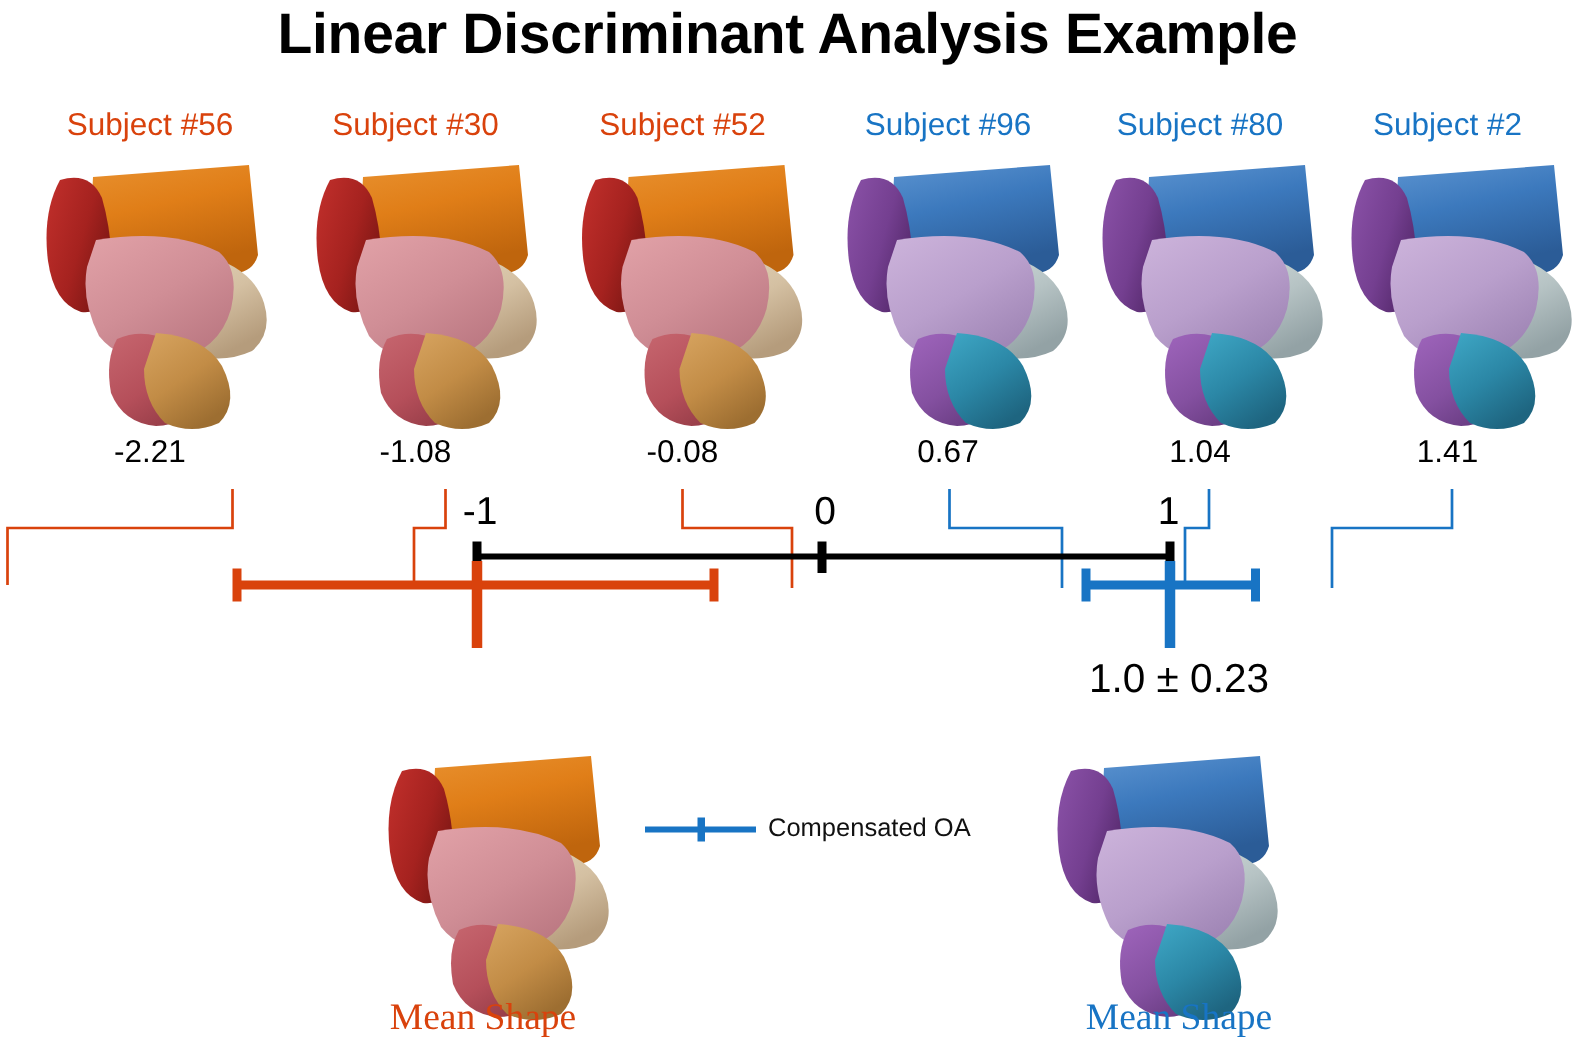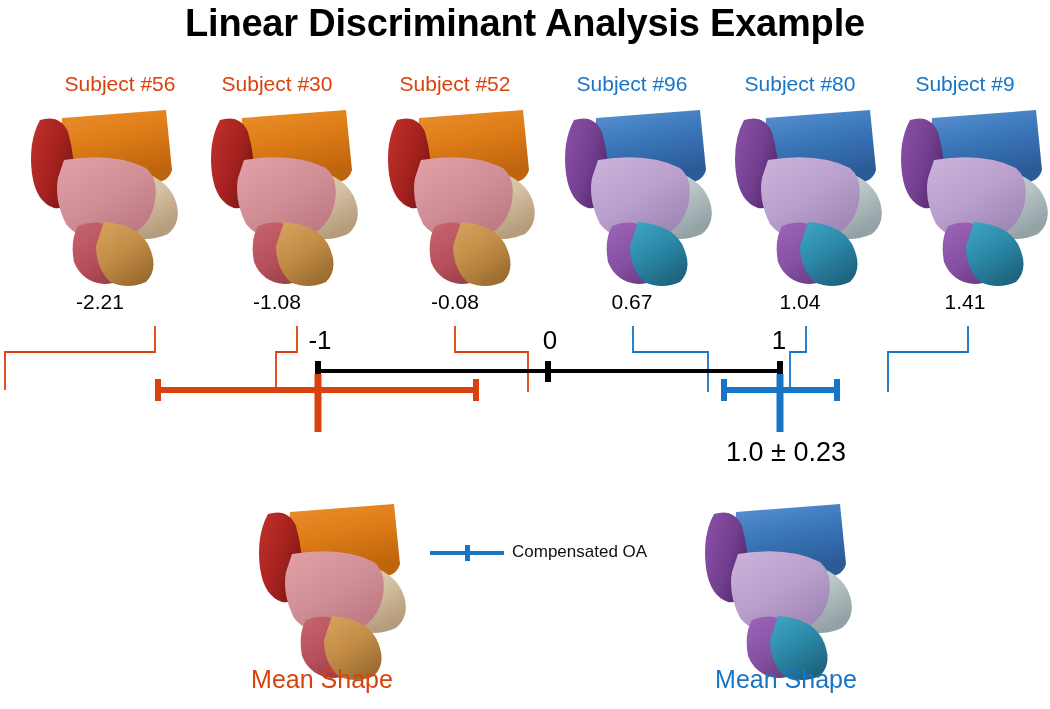--- a/index.html
+++ b/index.html
@@ -25,46 +25,46 @@
   
   .tick-label{position:absolute;font-size:26px;color:#000;text-align:center;
               transform:translateX(-50%);white-space:nowrap;}
 
   
   .group-stat{position:absolute;font-size:27px;color:#000;text-align:center;
               transform:translateX(-50%);white-space:nowrap;}
 
   
   .mean-label{position:absolute;font-size:25px;text-align:center;
-              transform:translateX(-50%);white-space:nowrap;}
+              transform:translateX(-50%);white-space:nowrap;font-family:Liberation Serif, serif;}
 
   
   #legend{position:absolute;left:430px;top:540px;width:260px;height:56px;}
   .legend-row{position:relative;height:26px;}
   .legend-text{position:absolute;left:82px;top:2px;font-size:17px;color:#111;
                white-space:nowrap;}
   .legend-mark{position:absolute;left:0;top:11px;width:74px;height:4px;}
   .legend-mark i{position:absolute;left:35px;top:-6px;width:5px;height:16px;
                  display:block;}
 
   svg{position:absolute;left:0;top:0;overflow:visible;}
 </style>
 </head>
 <body>
 
 <div class="fig">
 
   <div id="title">Linear Discriminant Analysis Example</div>
 
-  <div class="subj-label c-orange" style="left:100px;margin-left:20px;">Subject #56</div>
+  <div class="subj-label c-orange" style="left:100px;">Subject #56</div>
   <div class="subj-label c-orange" style="left:277px;">Subject #30</div>
   <div class="subj-label c-orange" style="left:455px;">Subject #52</div>
   <div class="subj-label c-blue" style="left:632px;">Subject #96</div>
   <div class="subj-label c-blue" style="left:800px;">Subject #80</div>
-  <div class="subj-label c-blue" style="left:965px;">Subject #9</div>
+  <div class="subj-label c-blue" style="left:965px;">Subject #2</div>
 
   <svg width="1050" height="709" viewBox="0 0 1050 709">
     <defs>
 
       <linearGradient id="gO-top" x1="0" y1="0" x2="0.35" y2="1">
         <stop offset="0%" stop-color="#E8902E"></stop>
         <stop offset="45%" stop-color="#E07E18"></stop>
         <stop offset="100%" stop-color="#BF650D"></stop>
       </linearGradient>
       <linearGradient id="gO-dred" x1="0" y1="0" x2="1" y2="0.6">

